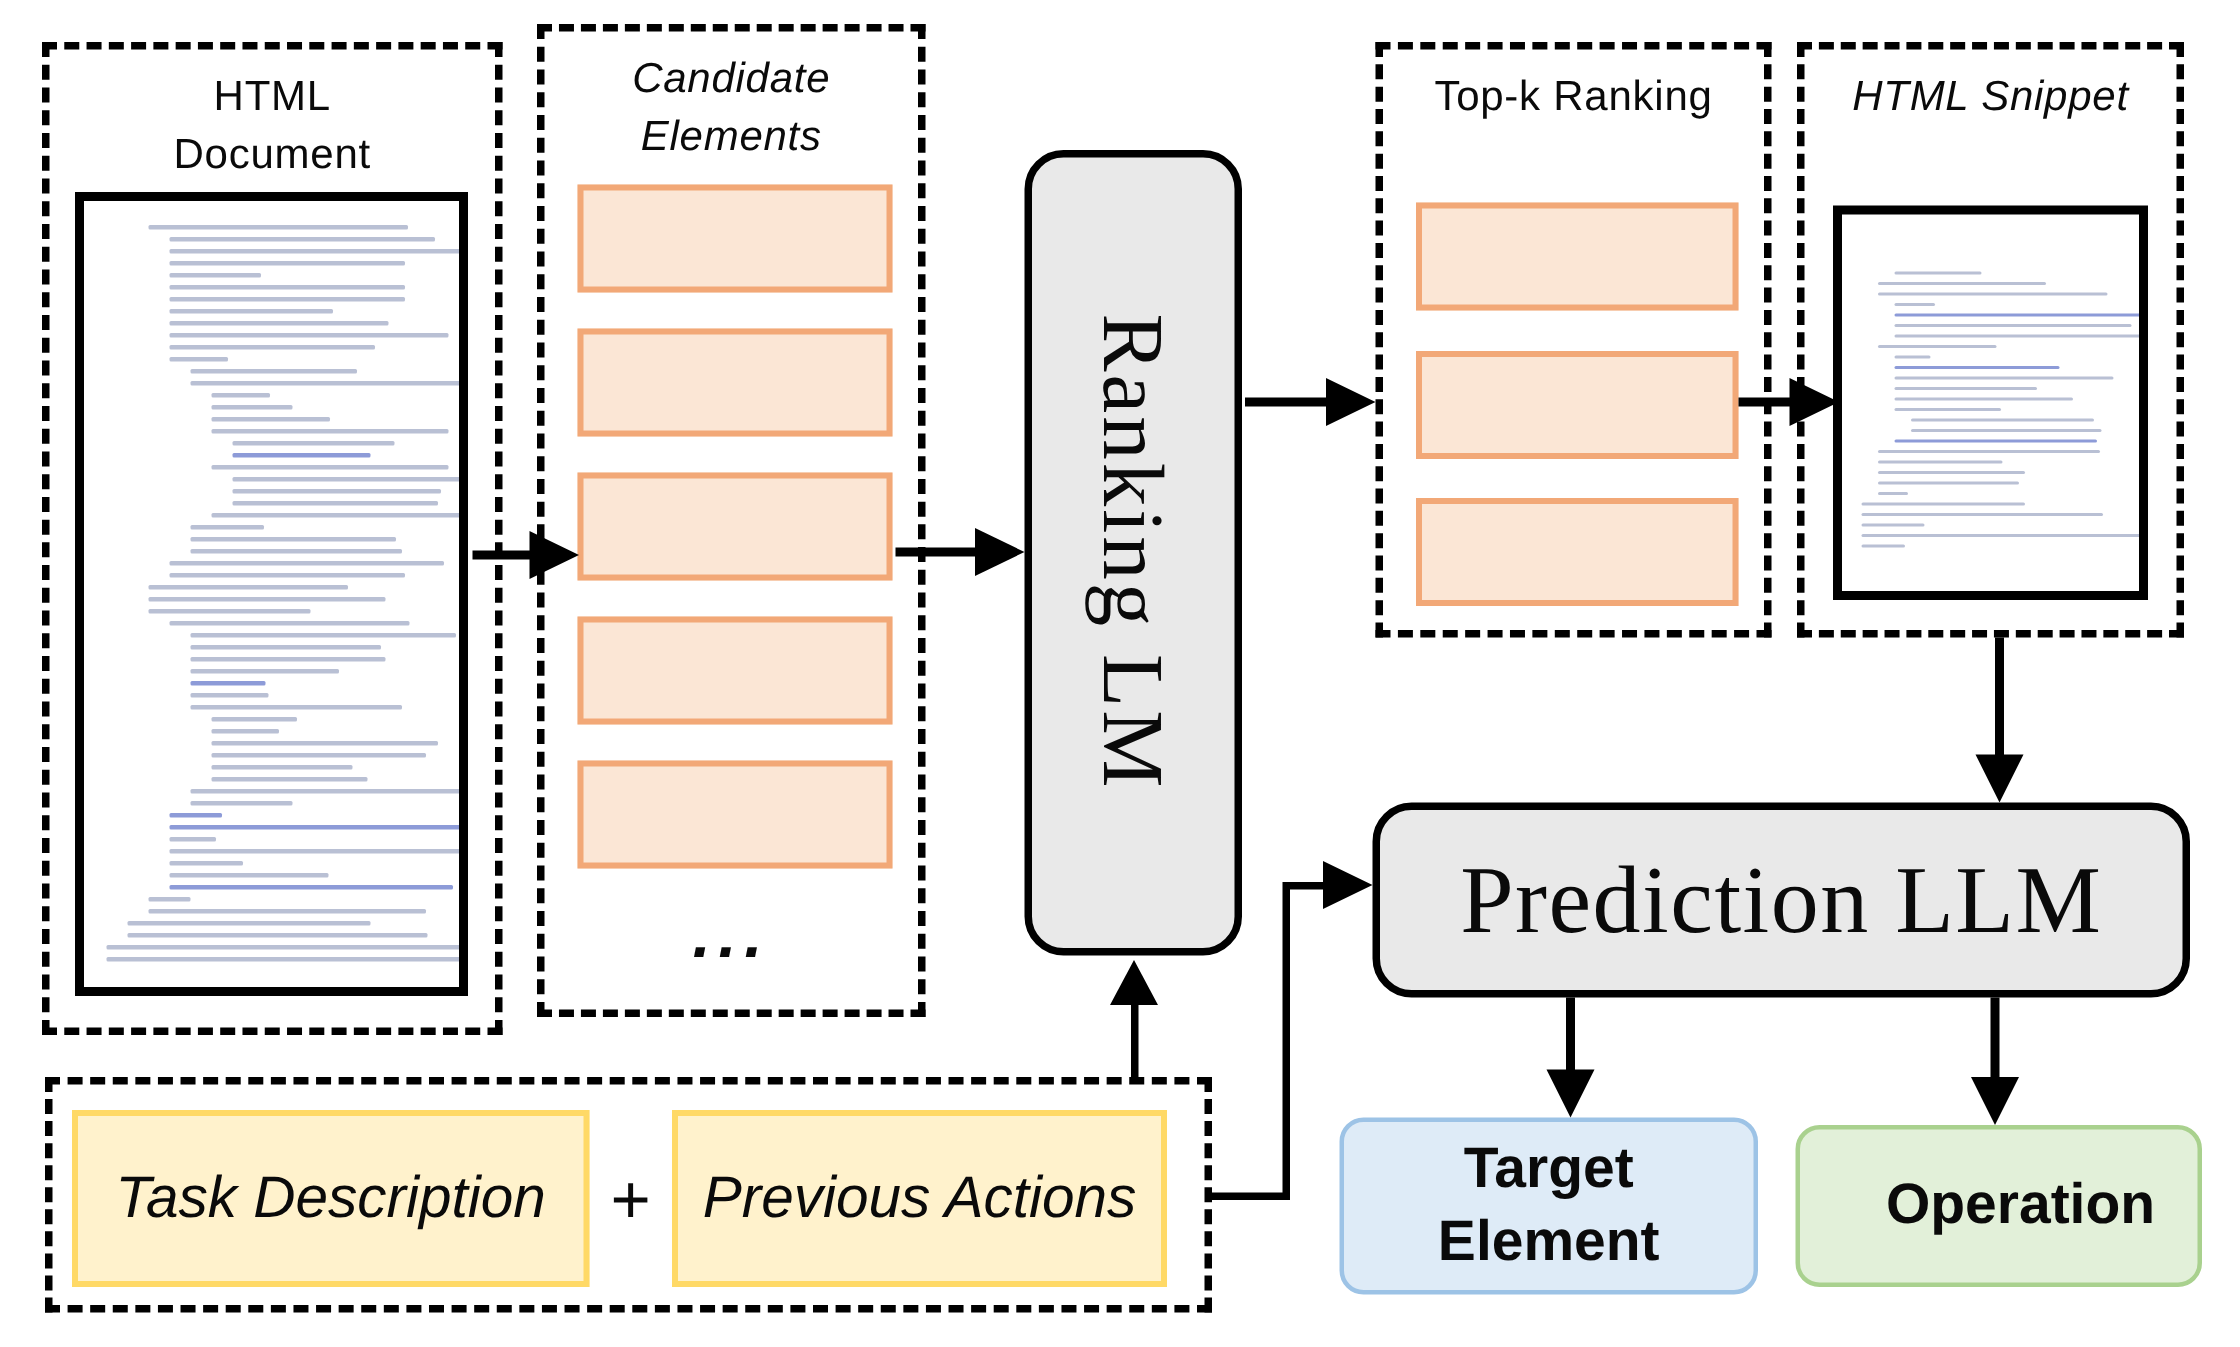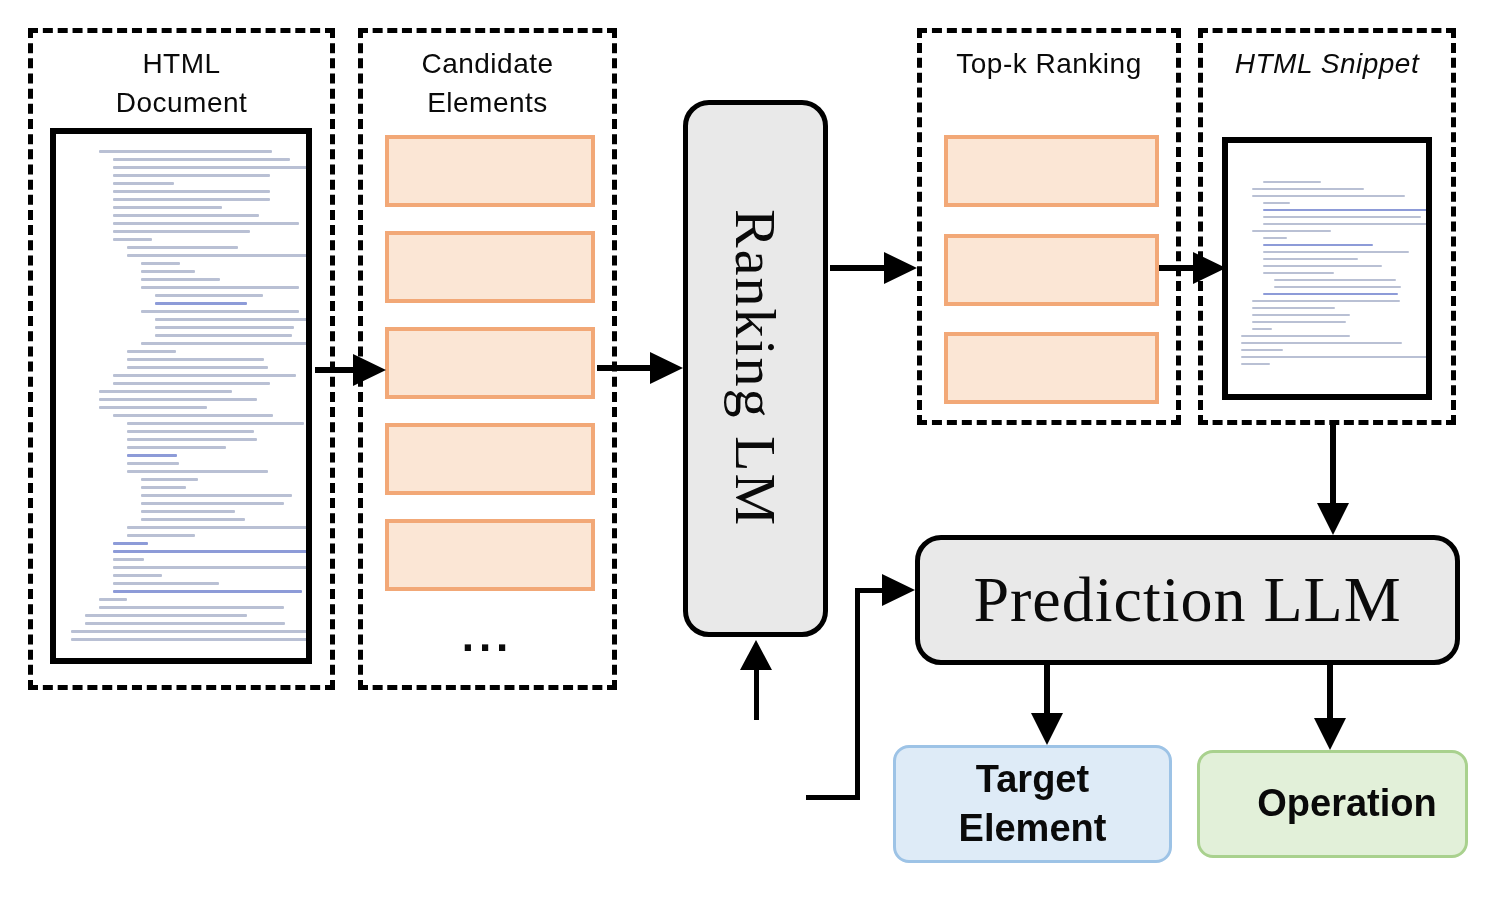--- a/index.html
+++ b/index.html
@@ -105,21 +105,21 @@
           <div class="cl" style="margin-left: 15%; width: 11.9294%;"></div>
           <div class="cl" style="margin-left: 15%; width: 79.0605%;"></div>
           <div class="cl" style="margin-left: 9%; width: 69.1603%;"></div>
           <div class="cl" style="margin-left: 9%; width: 85.3263%;"></div>
           <div class="cl" style="margin-left: 3%; width: 117.046%;"></div>
           <div class="cl" style="margin-left: 3%; width: 106.829%;"></div>
         </div>
     </div>
   </div>
 
-  <div class="dashed-group" style="left:358px;top:28px;width:259px;height:662px;">
+  <div class="dashed-group" style="left:358px;top:16px;width:259px;height:662px;font-style:italic;">
     <div class="group-title" style="top:12px;">
       <span class="inner">Candidate Elements</span>
     </div>
     <div class="el-box" style="left:22px;top:102px;width:210px;height:72px;"></div>
     <div class="el-box" style="left:22px;top:198px;width:210px;height:72px;"></div>
     <div class="el-box" style="left:22px;top:294px;width:210px;height:72px;"></div>
     <div class="el-box" style="left:22px;top:390px;width:210px;height:72px;"></div>
     <div class="el-box" style="left:22px;top:486px;width:210px;height:72px;"></div>
     <div class="ellipsis" style="left:0;right:0;top:578px;">...</div>
   </div>
@@ -171,20 +171,31 @@
           <div class="cl" style="margin-left: 3%; width: 119.173%;"></div>
           <div class="cl" style="margin-left: 3%; width: 15.7096%;"></div>
         </div>
     </div>
   </div>
 
   <div class="model-box" style="left:915px;top:535px;width:545px;height:130px;">
     <span class="pred-text">Prediction LLM</span>
   </div>
 
+  <div class="dashed-group" style="left:30px;top:718px;width:778px;height:157px;">
+    <div class="input-box" style="left:13px;top:17px;width:345px;height:118px;">
+      <span>Task Description</span>
+    </div>
+    <div class="plus" style="left:358px;top:17px;width:55px;height:118px;">
+      <span>+</span>
+    </div>
+    <div class="input-box" style="left:413px;top:17px;width:330px;height:118px;">
+      <span>Previous Actions</span>
+    </div>
+  </div>
 
   <div class="out-box target" style="left:893px;top:745px;width:279px;height:118px;">
     <span class="inner" style="display:inline-block;max-width:190px;">Target Element</span>
   </div>
   <div class="out-box operation" style="left:1197px;top:750px;width:271px;height:108px;padding-left:29px;">
     <span>Operation</span>
   </div>
 
   <div class="stem" style="left:315px;top:367px;width:42px;height:6px;"></div>
   <div class="head head-right" style="left:353px;top:354px;"></div>

